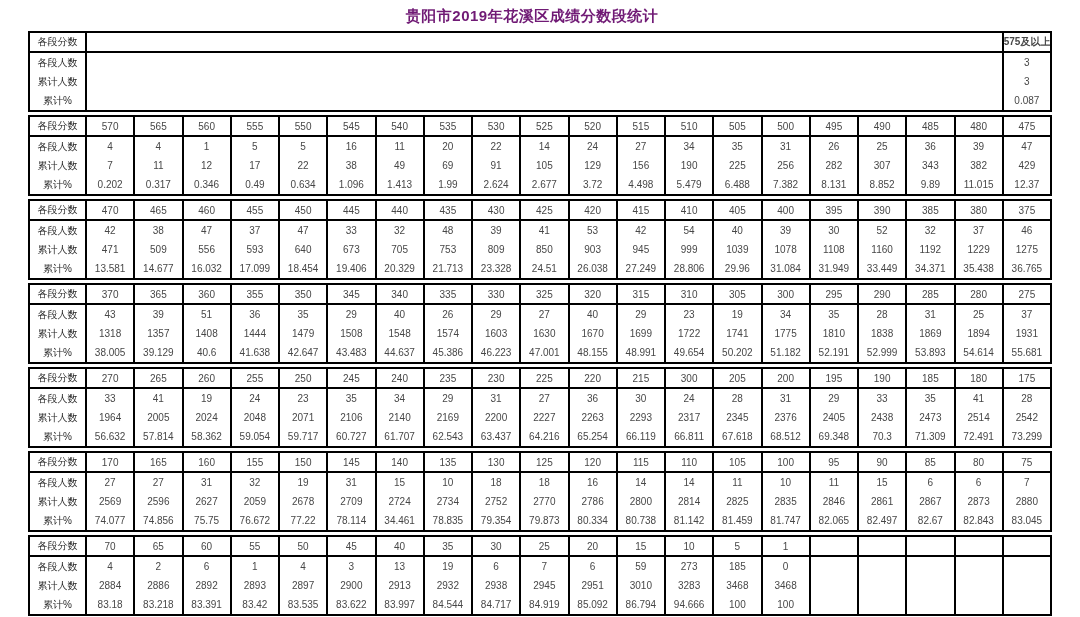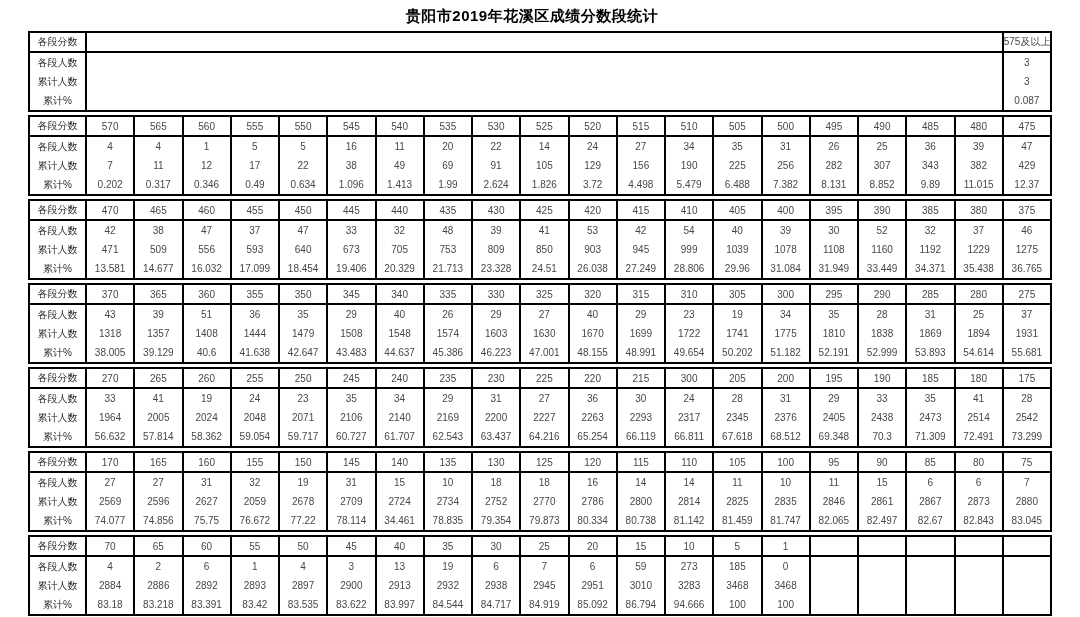--- a/index.html
+++ b/index.html
@@ -1,25 +1,25 @@
 <!DOCTYPE html>
 <html><head>
 <meta charset="utf-8">
 <style>
   html,body { margin:0; padding:0; background:#fff; }
   body { width:1080px; height:617px; font-family:"Liberation Sans", sans-serif; }
-  .title { text-align:center; font-weight:bold; font-size:15px; color:#000000; padding:7px 16px 5px 0; letter-spacing:0.5px; }
+  .title { text-align:center; font-weight:bold; font-size:15px; color:#701a75; padding:7px 16px 5px 0; letter-spacing:0.5px; }
   .wrap { margin:0 28px; }
   table.sec { border-collapse:collapse; table-layout:fixed; width:100%; margin-bottom:3px; }
   table.sec td { border:2px solid #000; padding:0; text-align:center; font-size:10px; color:#474747; overflow:hidden; white-space:nowrap; }
   table.sec td.lbl { color:#2b2b2b; font-size:10px; }
   tr.score-row td { height:18px; }
   td.grp { vertical-align:middle; }
   td.grp div { height:19px; line-height:19px; }
-  td.toplab { font-size:9px; }
+  td.toplab { font-size:9px;font-weight:bold; }
 </style>
 </head>
 <body>
 
 <div class="title">贵阳市2019年花溪区成绩分数段统计</div>
 <div class="wrap">
     <table class="sec">
       <colgroup>
         <col style="width: 57px;">
         <col>
@@ -159,21 +159,21 @@
             <div>1.99</div>
           </td>
           <td class="grp">
             <div>22</div>
             <div>91</div>
             <div>2.624</div>
           </td>
           <td class="grp">
             <div>14</div>
             <div>105</div>
-            <div>1.826</div>
+            <div>2.677</div>
           </td>
           <td class="grp">
             <div>24</div>
             <div>129</div>
             <div>3.72</div>
           </td>
           <td class="grp">
             <div>27</div>
             <div>156</div>
             <div>4.498</div>

